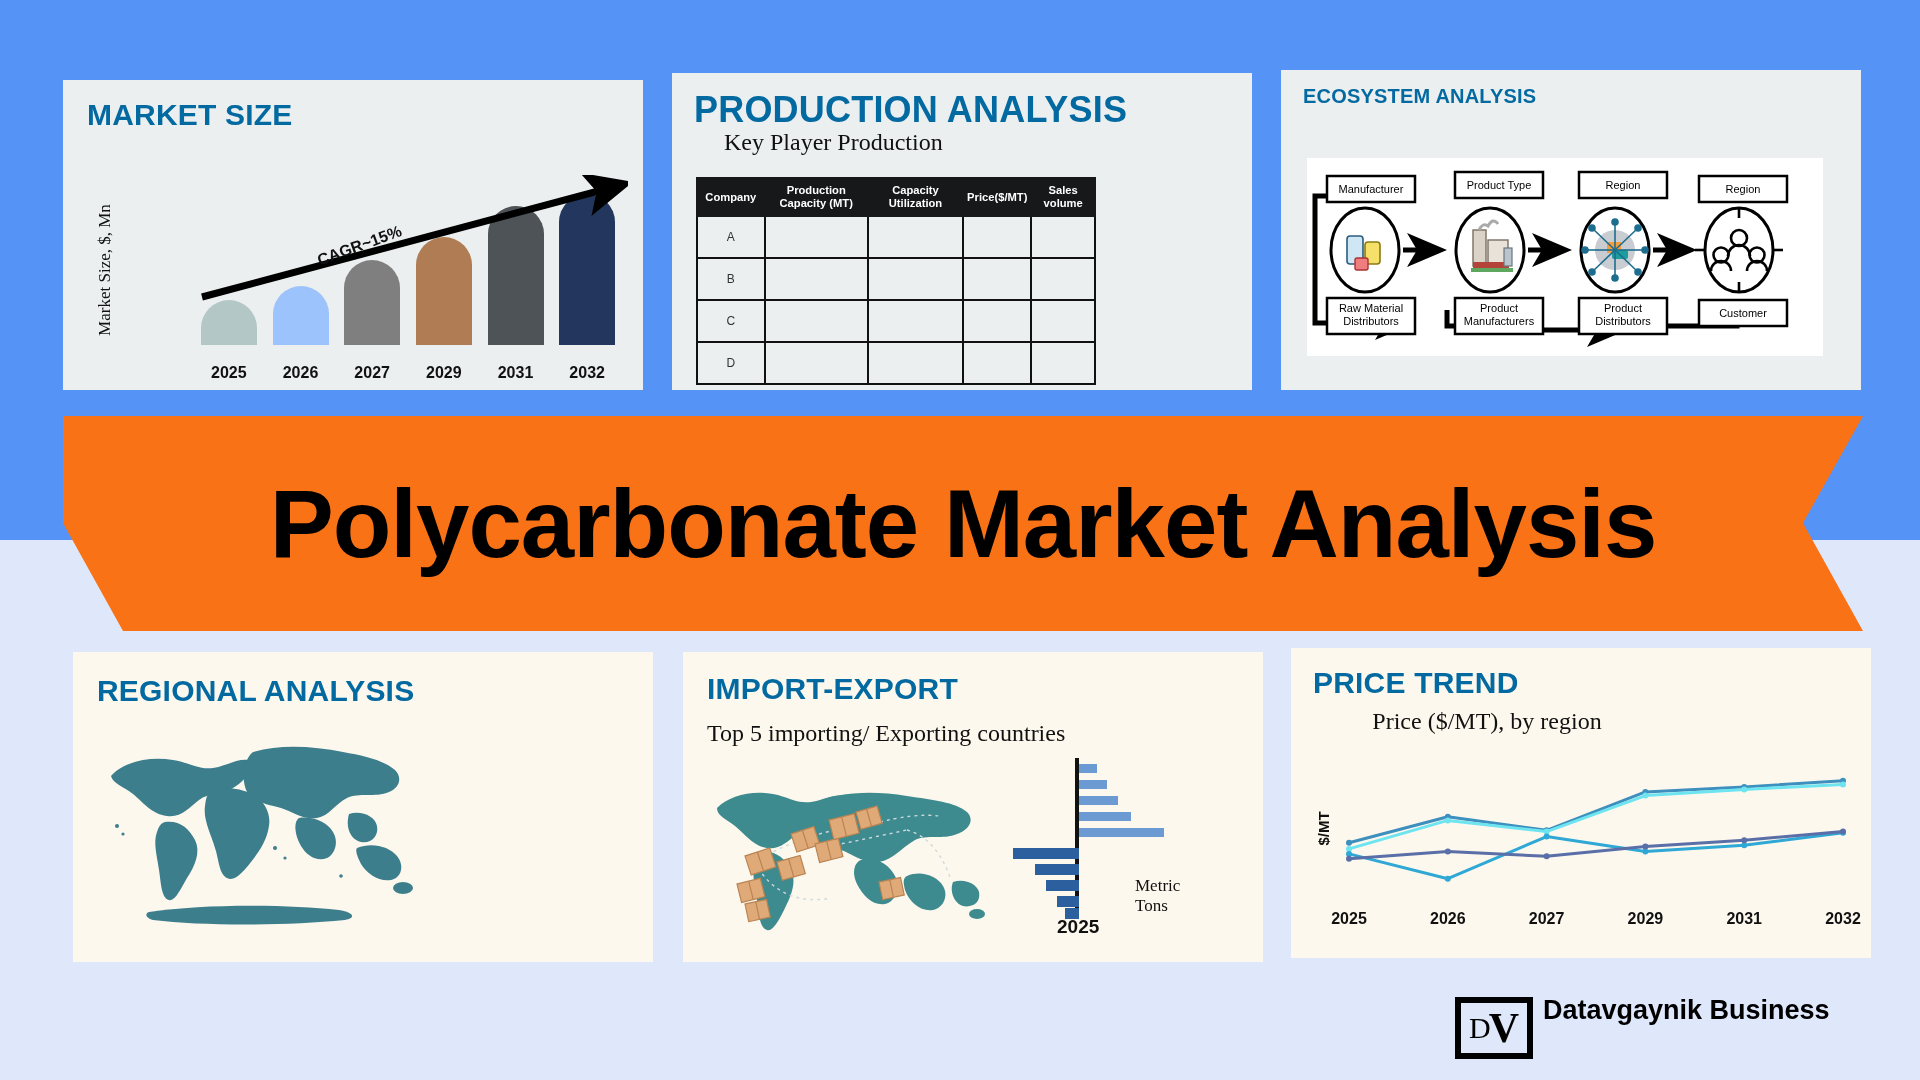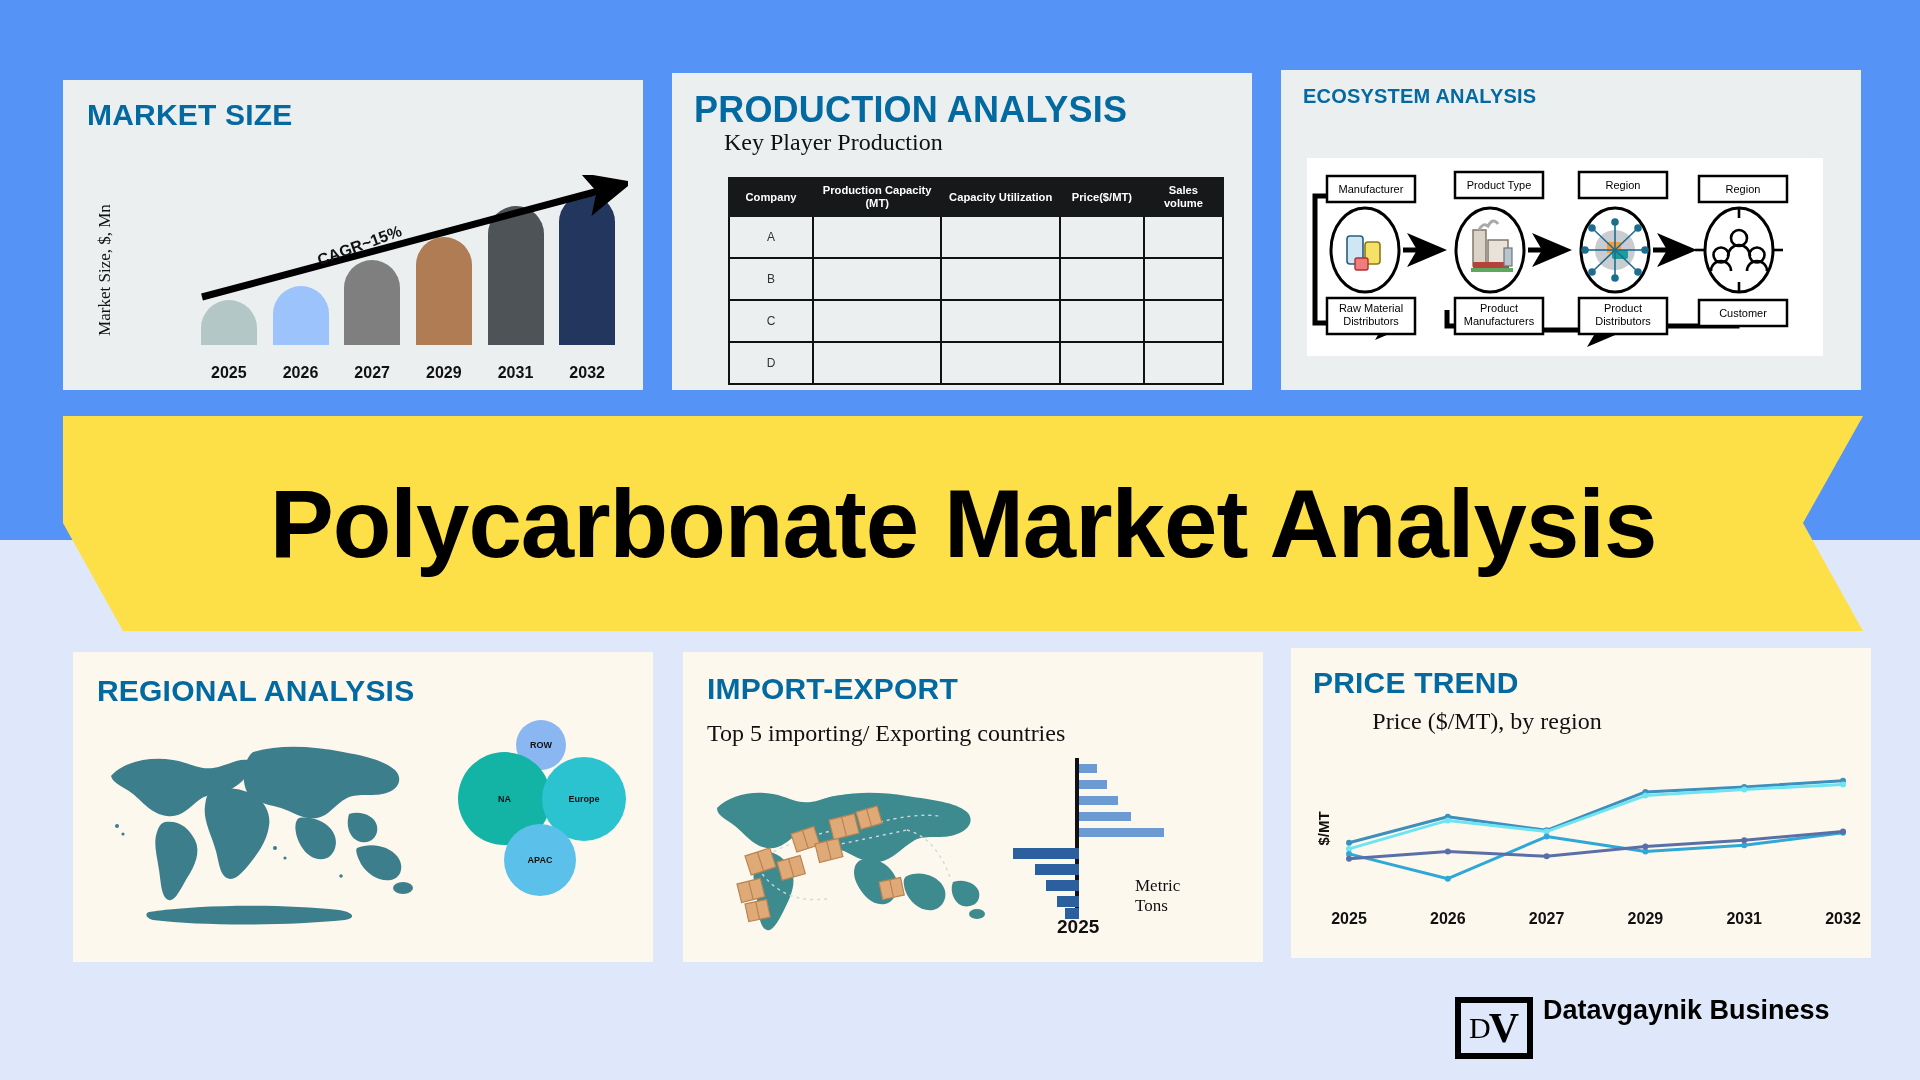--- a/index.html
+++ b/index.html
@@ -46,40 +46,40 @@
   #ms-cagr{
     position:absolute;left:255px;top:172px;font-size:16px;font-weight:bold;color:#111;
     transform:rotate(-20deg);transform-origin:left center;
     font-family:"Liberation Sans", sans-serif;
   }
 
   
   #prod-card{left:672px;top:73px;width:580px;height:317px;}
   #pa-title{position:absolute;left:22px;top:16px;font-size:36px;}
   #pa-sub{position:absolute;left:52px;top:56px;font-size:24px;}
-  #pa-table{position:absolute;left:24px;top:104px;width:496px;border-collapse:collapse;margin-left:32px;}
+  #pa-table{position:absolute;left:24px;top:104px;width:400px;border-collapse:collapse;}
   #pa-table th{
     background:#17181a;color:#fff;font-size:11.2px;font-weight:bold;
     border:2px solid #17181a;padding:5px 3px;line-height:1.18;text-align:center;
   }
   #pa-table td{
     border:2px solid #111;background:#eceff0;height:38px;text-align:center;
     font-size:12px;color:#333;font-weight:normal;
   }
 
   
   #eco-card{left:1281px;top:70px;width:580px;height:320px;}
   #ec-title{position:absolute;left:22px;top:15px;font-size:20px;}
   #eco-inner{position:absolute;left:26px;top:88px;width:516px;height:198px;background:#fff;}
 
   
   #banner-wrap{position:absolute;left:0;top:416px;width:1920px;height:215px;}
   #banner{
     position:absolute;left:63px;top:0;width:1800px;height:261px;
-    background:#fde047;
+    background:#f97316;
     clip-path:polygon(0 0, 1800px 0, 1740px 107px, 1800px 215px, 60px 215px, 0 107px);
   }
   #banner-title{
     position:absolute;left:0;top:0;width:1800px;height:215px;
     display:flex;align-items:center;justify-content:center;
     font-family:"Liberation Sans", sans-serif;font-weight:bold;
     font-size:96px;color:#000;letter-spacing:-1px;
   }
 
   
@@ -327,26 +327,20 @@
       <path d="M254 118 C268 112 286 116 294 126 C302 136 298 148 288 150 C276 152 264 144 258 134 C254 126 252 120 254 118 Z"></path>
       <ellipse cx="300" cy="158" rx="10" ry="6"></ellipse>
       <path d="M46 182 C100 174 180 174 236 180 C250 182 254 188 242 190 C180 196 100 196 50 190 C42 188 42 183 46 182 Z"></path>
       <circle cx="14" cy="96" r="2"></circle>
         <circle cx="20" cy="104" r="1.6"></circle>
       <circle cx="172" cy="118" r="2"></circle>
         <circle cx="182" cy="128" r="1.6"></circle>
       <circle cx="238" cy="146" r="1.8"></circle>
     </g>
   </svg>
-  <div id="ra-bubbles">
-    <div class="bub" style="left:58px;top:0px;width:50px;height:50px;background:#8ab6f2;">ROW</div>
-    <div class="bub" style="left:0px;top:32px;width:93px;height:93px;background:#13b3a6;">NA</div>
-    <div class="bub" style="left:84px;top:37px;width:84px;height:84px;background:#2bc3cf;">Europe</div>
-    <div class="bub" style="left:46px;top:104px;width:72px;height:72px;background:#5bc0ea;">APAC</div>
-  </div>
 </div>
 
 <div class="card card-bottom" id="imp-card">
   <div class="sec-title" id="ie-title">IMPORT-EXPORT</div>
   <div class="sec-sub" id="ie-sub">Top 5 importing/ Exporting countries</div>
 
   <svg id="ie-map" viewBox="0 0 290 170">
     <g fill="#3d8b8f">
       <path d="M6 44 C18 32 40 26 62 30 C78 33 86 40 100 38 C114 36 122 30 132 32 C136 44 128 52 118 58 C106 66 94 62 86 70 C76 78 68 86 56 84 C42 82 34 70 24 62 C14 54 6 52 6 44 Z"></path>
       <path d="M50 88 C64 86 74 94 80 106 C86 118 80 132 74 144 C68 156 62 168 56 166 C48 164 48 148 46 136 C44 122 40 108 44 98 C46 92 46 89 50 88 Z"></path>

